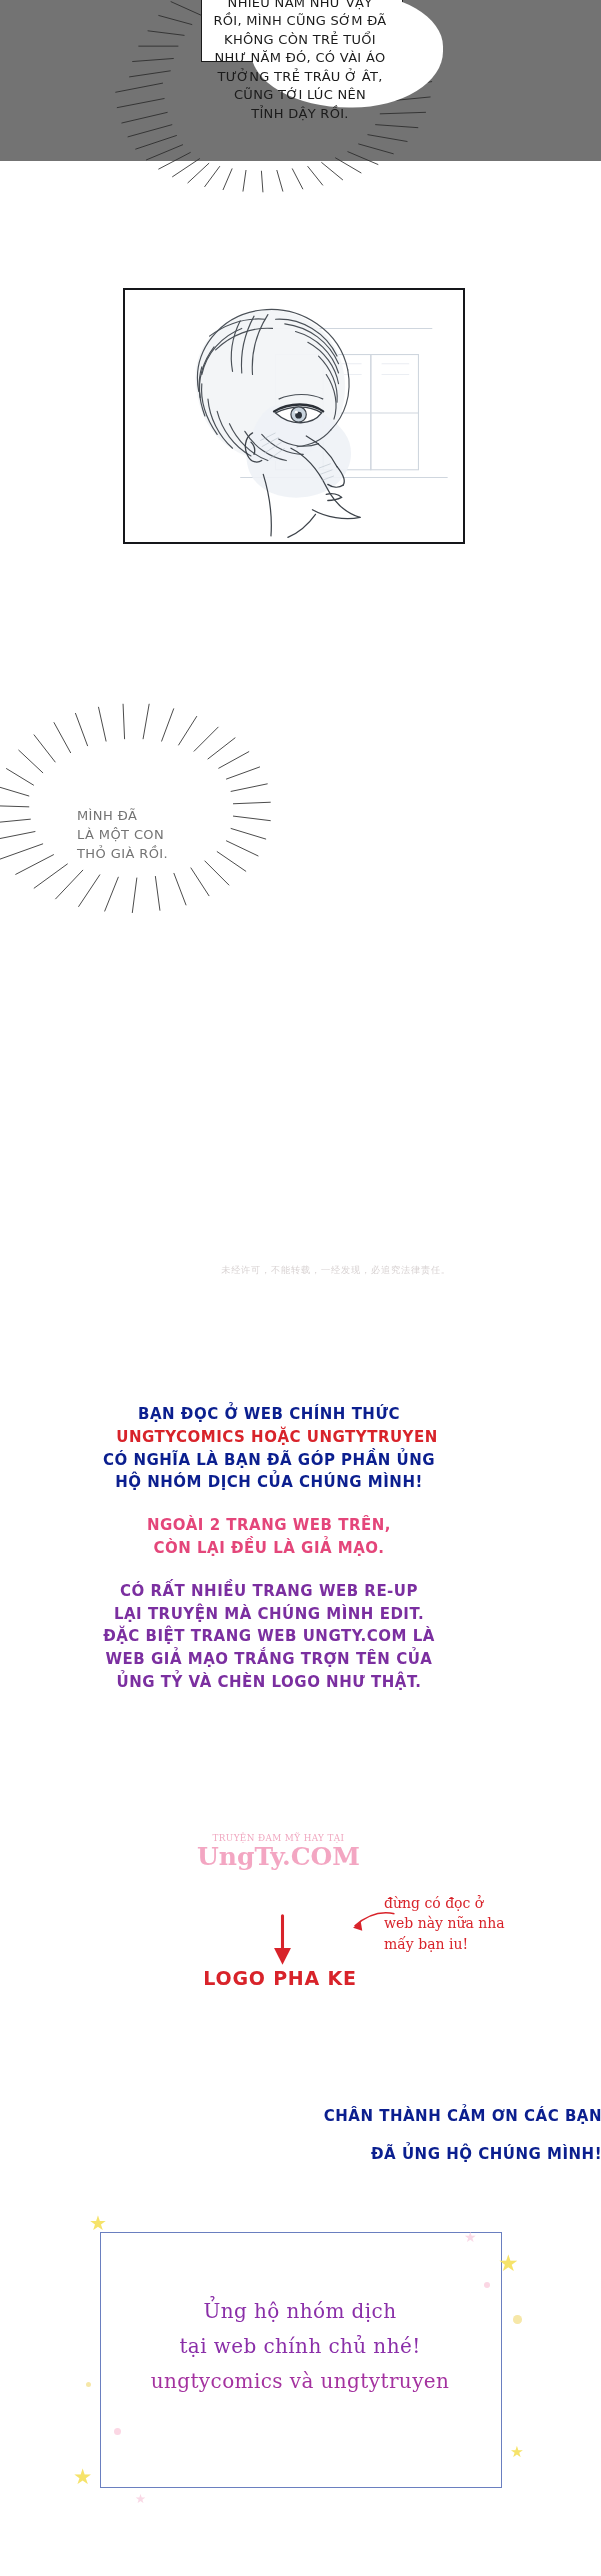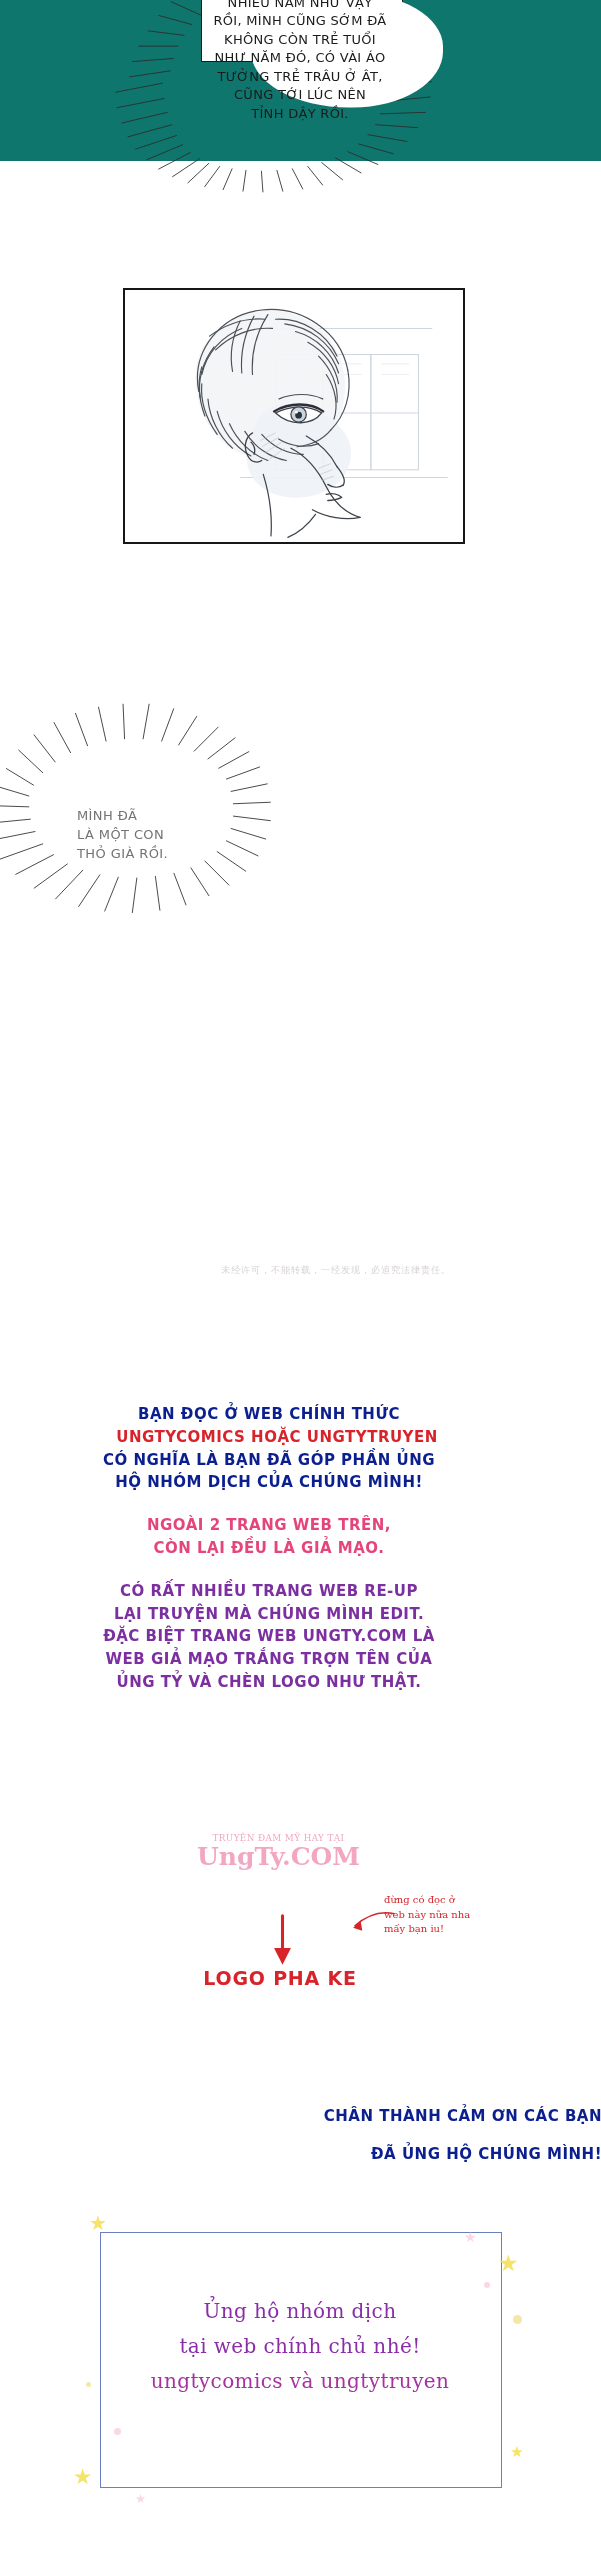--- a/index.html
+++ b/index.html
@@ -14,21 +14,21 @@
     font-family: "Liberation Sans", sans-serif;
     overflow: hidden;
   }
 
   
   .top-panel {
     position: absolute;
     left: 0; top: 0;
     width: 602px;
     height: 161px;
-    background: #0f766e;
+    background: #737373;
   }
   .panel-frame {
     position: absolute;
     left: 201px; top: -31px;
     width: 200px; height: 91px;
     border: 1.5px solid #1a1a1a;
     background: #ffffff;
   }
   .speech-burst {
     position: absolute;
@@ -165,21 +165,21 @@
   .arrow-down {
     position: absolute;
     left: 271px; top: 81px;
     width: 23px; height: 54px;
   }
   .note-right {
     position: absolute;
     left: 384px; top: 60px;
     width: 134px;
     font-family: "DejaVu Serif", serif;
-    font-size: 10px;
+    font-size: 14px;
     line-height: 1.45;
     color: #d8232a;
     text-align: left;
   }
   .note-arrow {
     position: absolute;
     left: 350px; top: 73px;
     width: 46px; height: 31px;
   }
 

